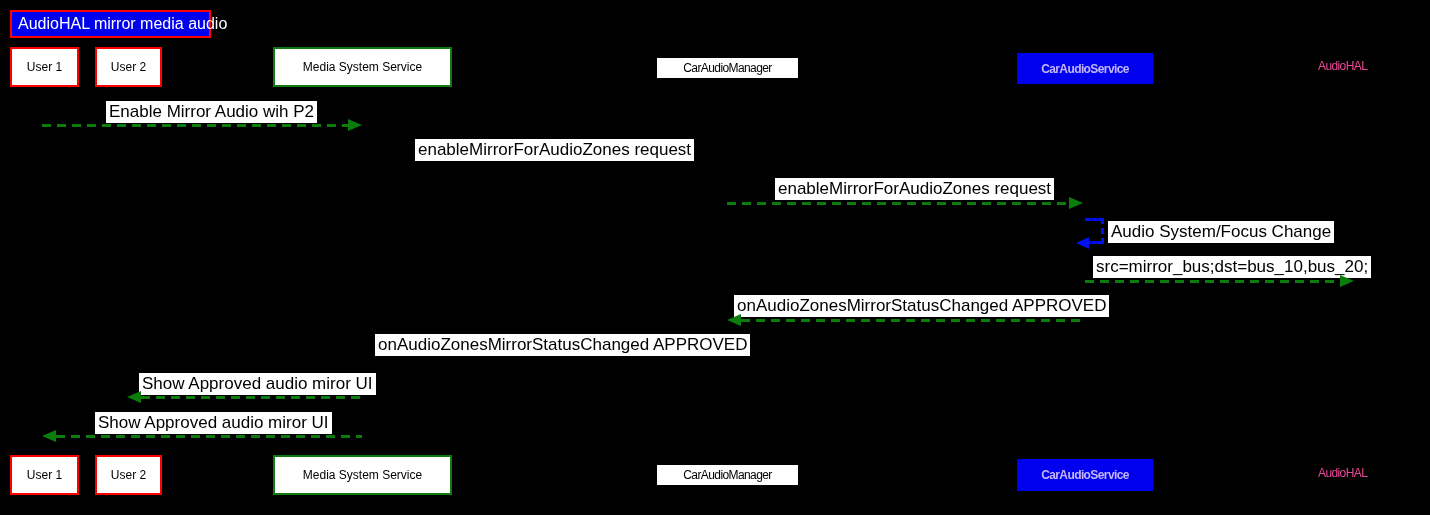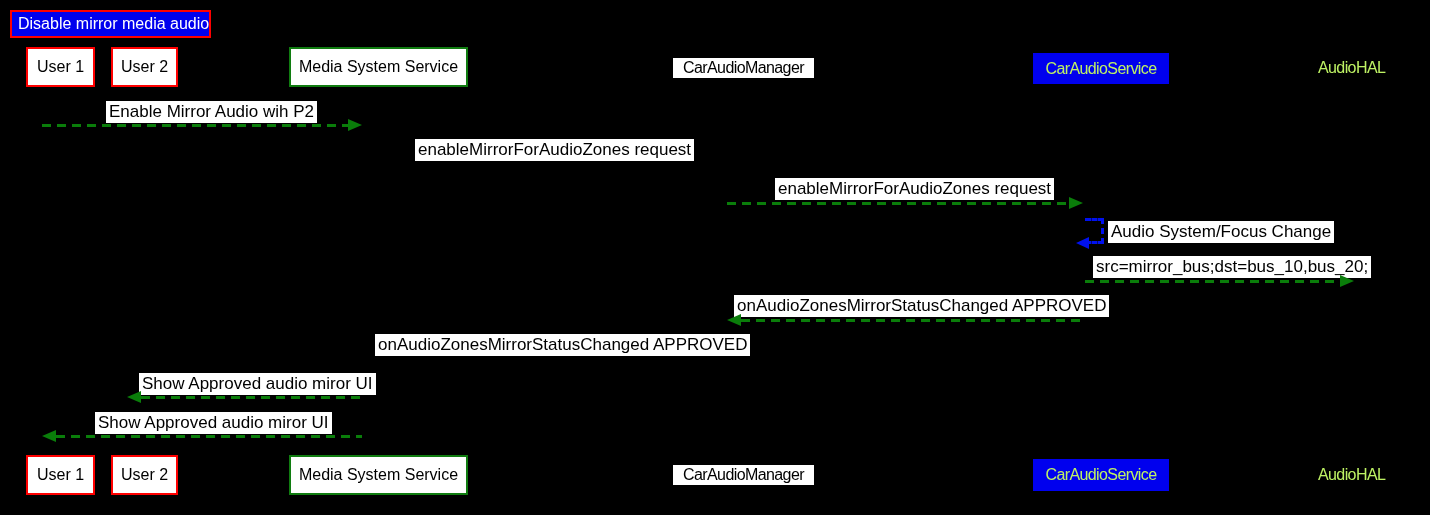--- a/index.html
+++ b/index.html
@@ -1,25 +1,25 @@
 <!DOCTYPE html>
 <html><head>
 <meta charset="utf-8">
 <style>
   html,body{margin:0;padding:0;background:#000;}
   body{width:1430px;height:515px;position:relative;overflow:hidden;
        font-family:"Liberation Sans","DejaVu Sans",sans-serif;}
   
   .pbox{position:absolute;box-sizing:border-box;display:flex;align-items:center;justify-content:center;
-        background:#fff;color:#000;font-size:16px;white-space:nowrap;margin-left:16px;}
+        background:#fff;color:#000;font-size:12px;white-space:nowrap;}
   .pbox.red{border:2.5px solid #ff0000;}
   .pbox.green{border:2.5px solid #107c10;}
-  .pbox.bluefill{background:#0000ee;color:#bef264;border:none;letter-spacing:-0.6px;}
+  .pbox.bluefill{background:#0000ee;color:#c4b5fd;border:none;letter-spacing:-0.6px;font-weight:bold;}
   .pbox.plainwhite{border:none;letter-spacing:-0.6px;}
-  .ptext{position:absolute;color:#bef264;font-size:16px;letter-spacing:-0.6px;white-space:nowrap;}
+  .ptext{position:absolute;color:#ec4899;font-size:12px;letter-spacing:-0.6px;white-space:nowrap;}
   
   .title-box{position:absolute;left:10px;top:10px;width:201px;height:28px;box-sizing:border-box;
         background:#0000ee;border:2.5px solid #ff0000;color:#fff;font-size:16px;
         display:flex;align-items:center;padding-left:6px;white-space:nowrap;}
   
   .lbl{position:absolute;background:#fff;color:#000;font-size:17px;line-height:22px;height:22px;
        padding:0 3px;white-space:nowrap;}
   
   .dash{position:absolute;height:3px;
         background:repeating-linear-gradient(to right,#0a7d0a 0 9px,transparent 9px 15px);}
@@ -33,21 +33,21 @@
              border:3px dashed #0011ee;border-left:none;}
   .loop-head{position:absolute;left:1076px;top:237px;width:0;height:0;
              border-top:6px solid transparent;border-bottom:6px solid transparent;
              border-right:13px solid #0011ee;}
 </style>
 </head>
 <body>
 
 <div>
 
-  <div class="title-box">Disable mirror media audio</div>
+  <div class="title-box">AudioHAL mirror media audio</div>
 
   <div class="pbox red" style="left:10px;top:47px;width:69px;height:40px;">User 1</div>
   <div class="pbox red" style="left:95px;top:47px;width:67px;height:40px;">User 2</div>
   <div class="pbox green" style="left:273px;top:47px;width:179px;height:40px;">Media System Service</div>
   <div class="pbox plainwhite" style="left:657px;top:58px;width:141px;height:20px;">CarAudioManager</div>
   <div class="pbox bluefill" style="left:1017px;top:53px;width:136px;height:31px;">CarAudioService</div>
   <div class="ptext" style="left:1318px;top:59px;">AudioHAL</div>
 
   <div class="lbl" style="left:106px;top:101px;">Enable Mirror Audio wih P2</div>
   <div class="dash" style="left:42px;top:124px;width:306px;"></div>

